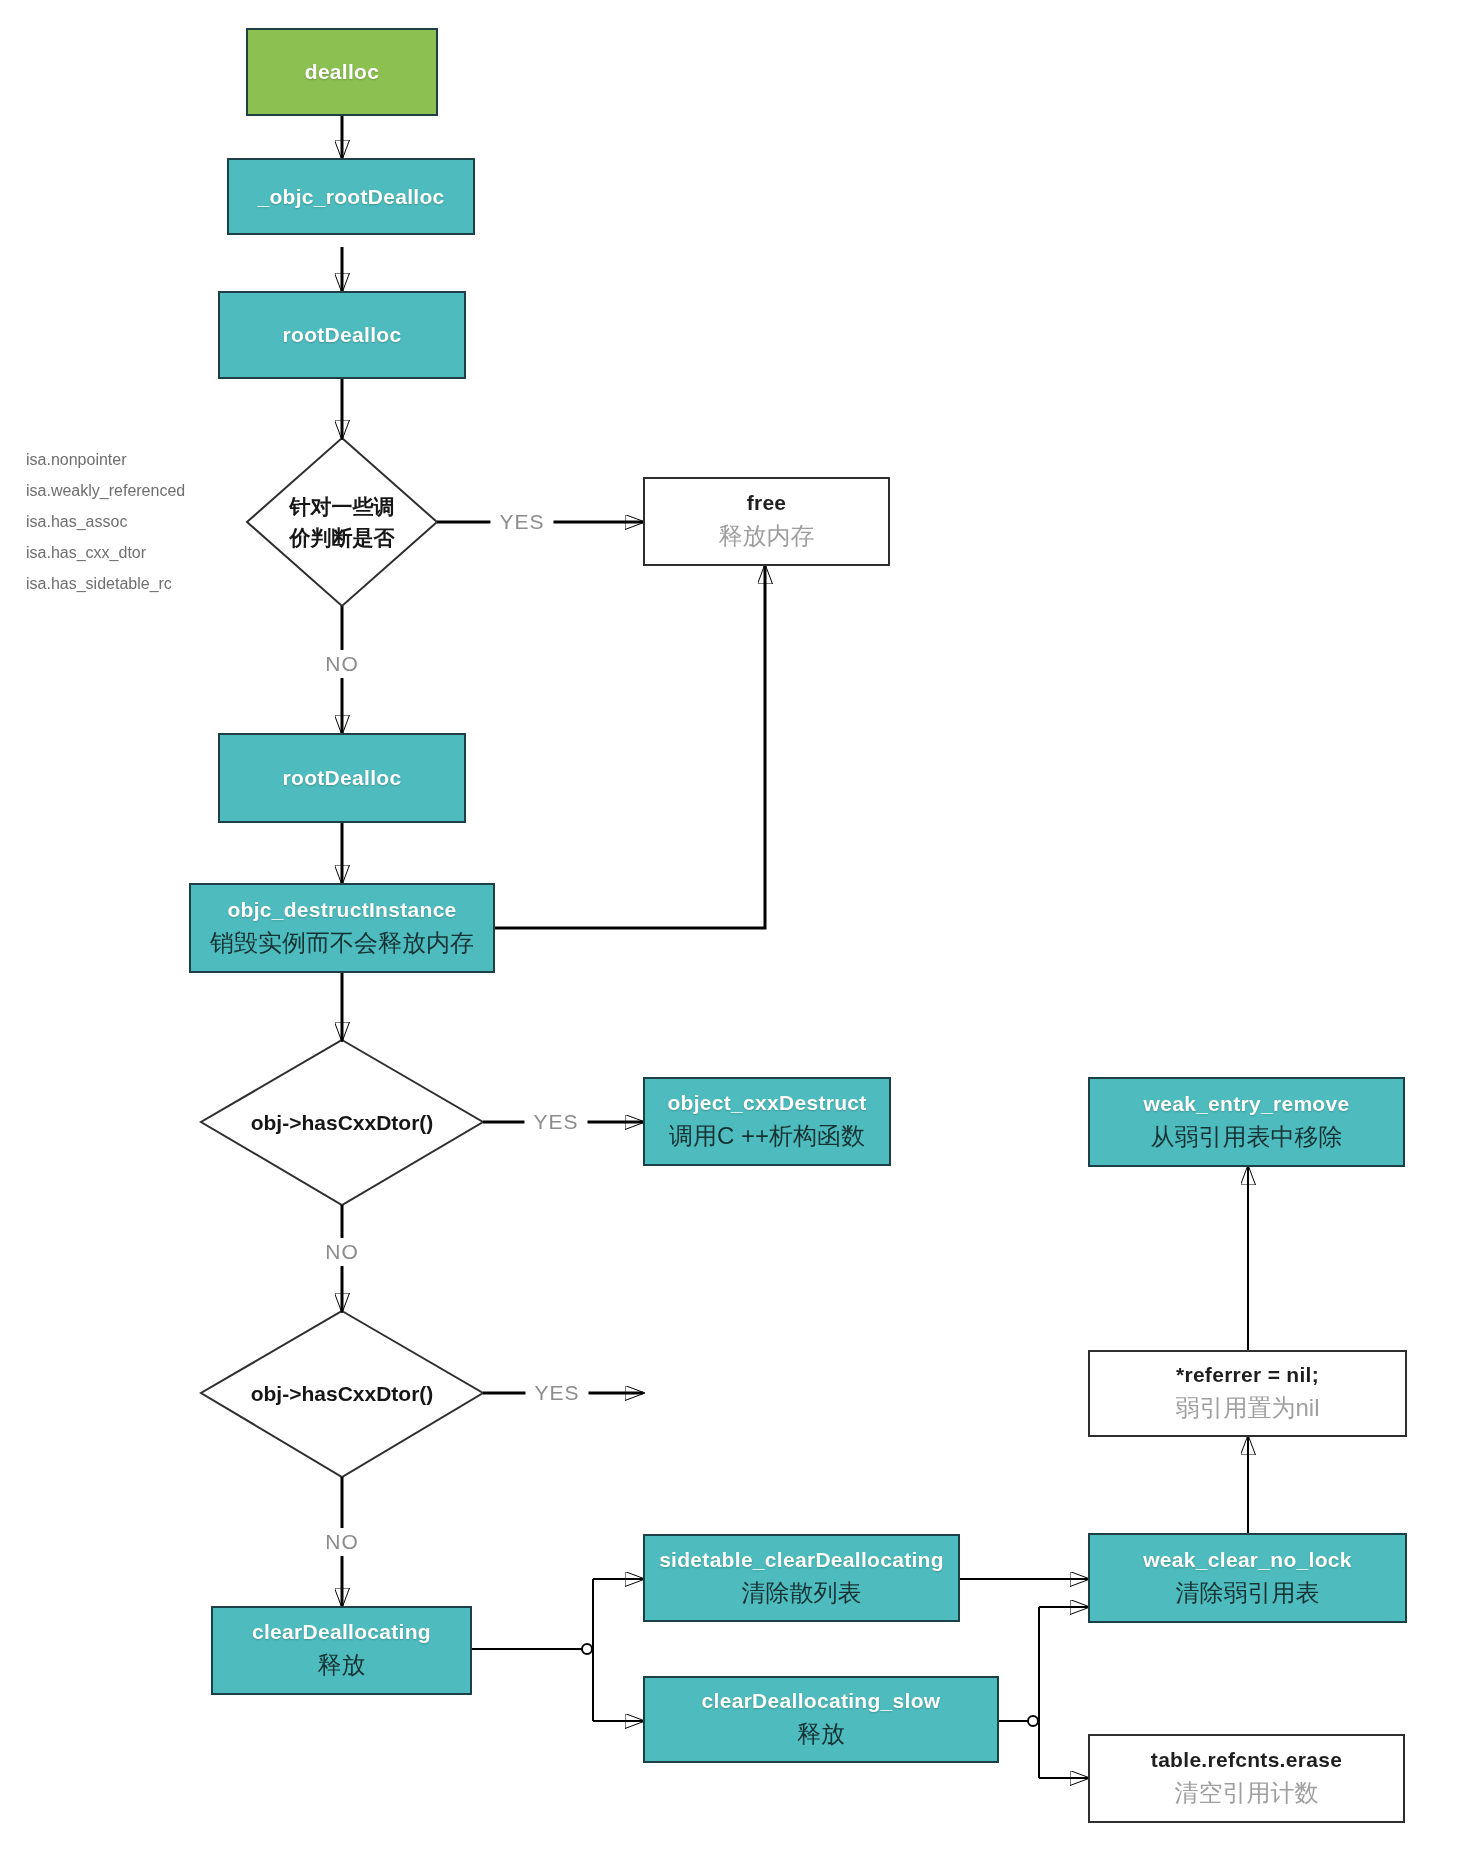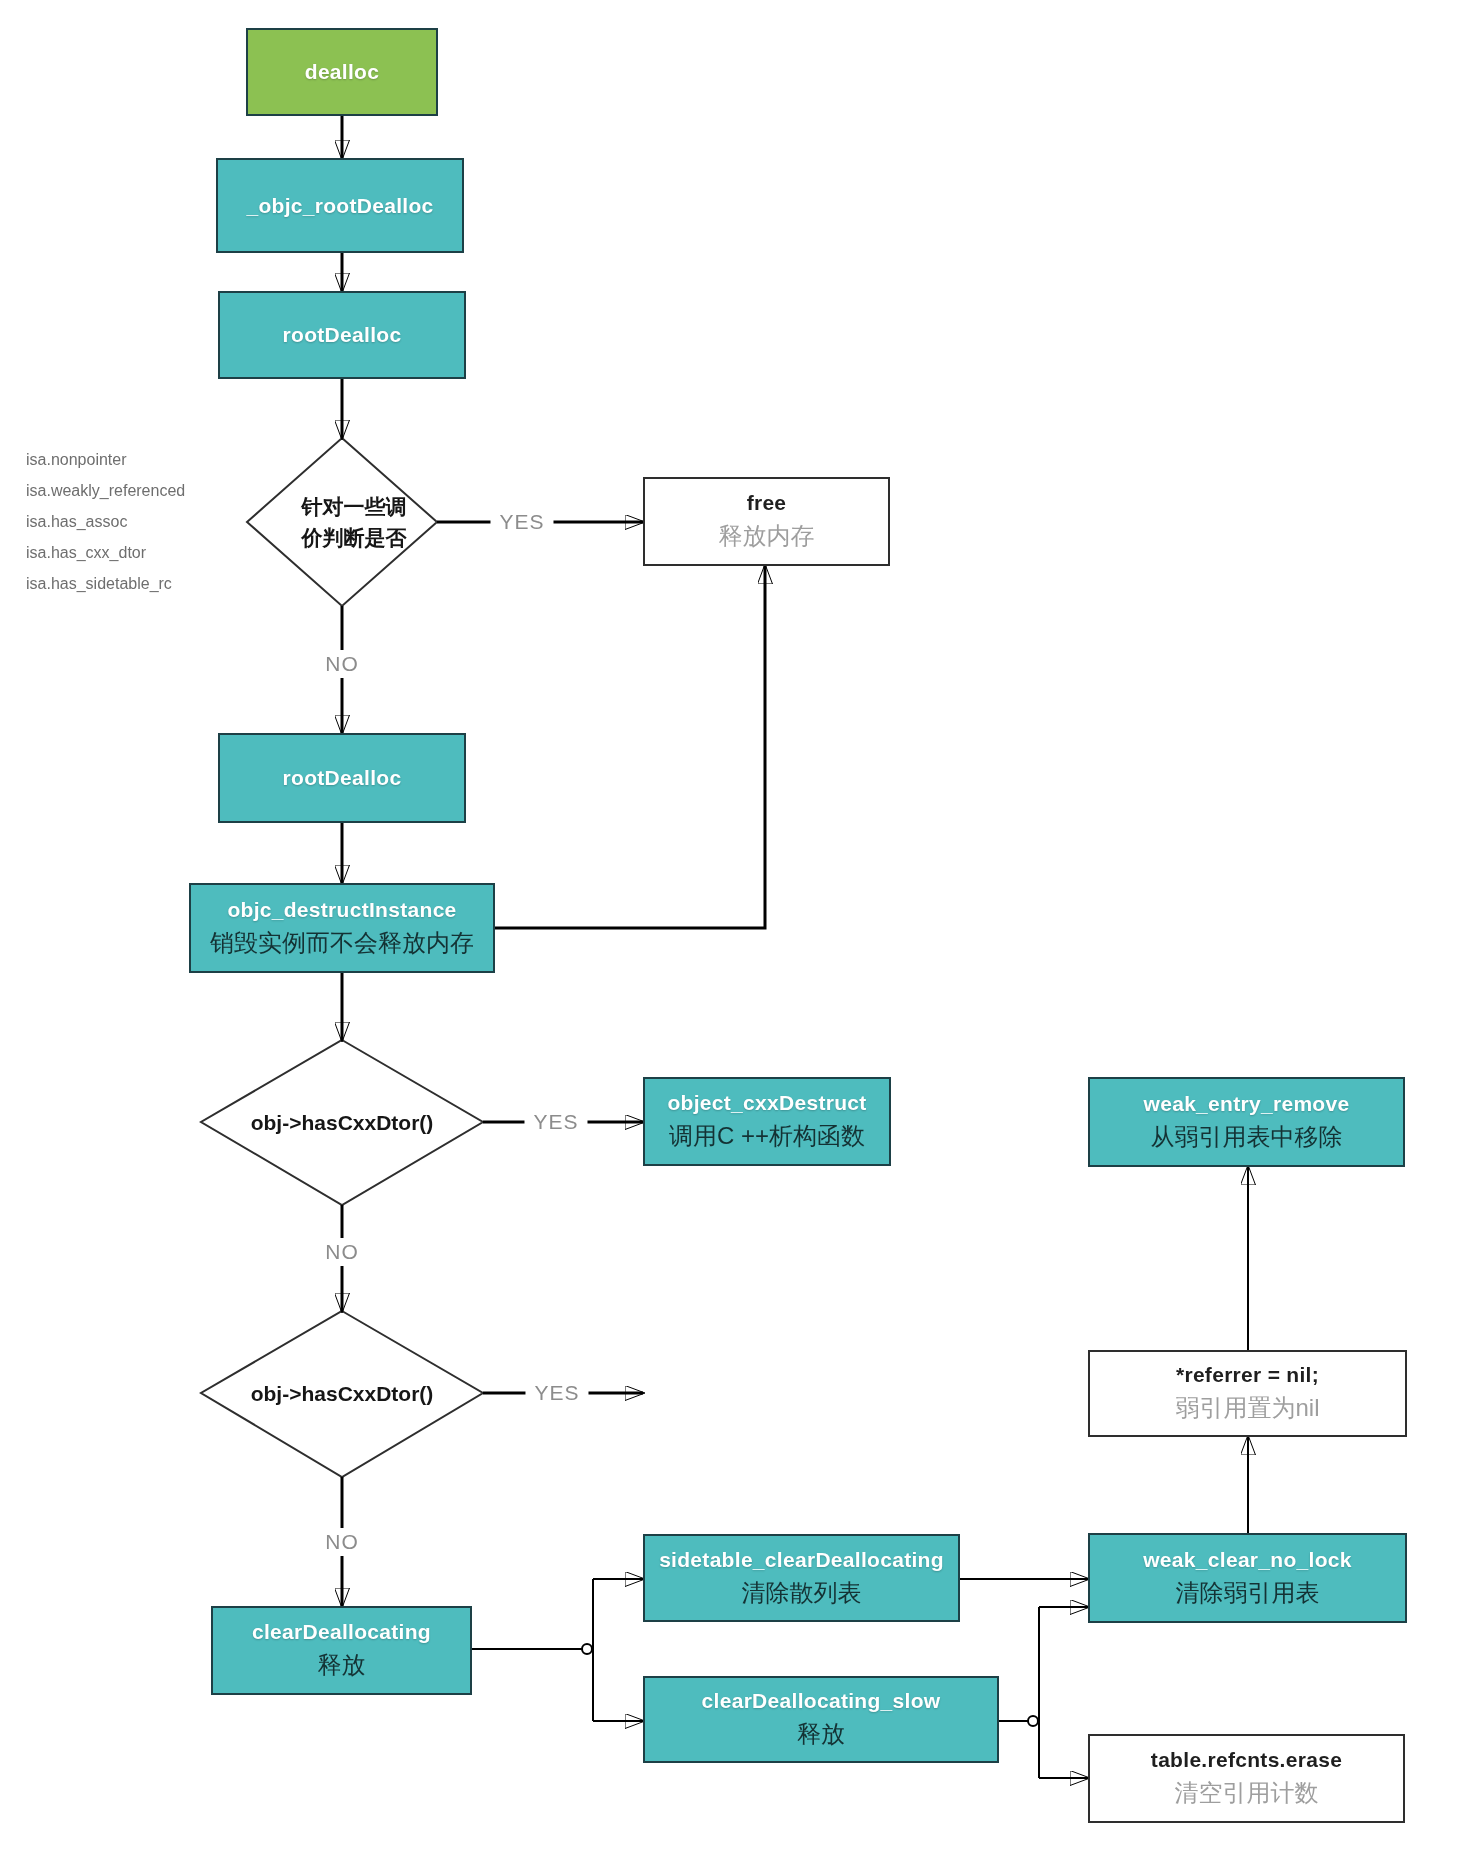--- a/index.html
+++ b/index.html
@@ -93,21 +93,21 @@
       <path d="M1248,1350 L1248,1167" marker-end="url(#ah)"></path>
       <circle class="dot" cx="587" cy="1649" r="5"></circle>
       <circle class="dot" cx="1033" cy="1721" r="5"></circle>
     </g>
   </svg>
 
   <div class="node green" style="left:246px;top:28px;width:192px;height:88px">
     <span class="title">dealloc</span>
   </div>
 
-  <div class="node teal" style="left:216px;top:158px;width:248px;height:95px">
+  <div class="node teal" style="left:227px;top:158px;width:248px;height:77px">
     <span class="title">_objc_rootDealloc</span>
   </div>
 
   <div class="node teal" style="left:218px;top:291px;width:248px;height:88px">
     <span class="title">rootDealloc</span>
   </div>
 
   <div class="node plain" style="left:643px;top:477px;width:247px;height:89px">
     <span class="title">free</span>
     <span class="sub">释放内存</span>
@@ -156,21 +156,21 @@
   <div class="node teal" style="left:1088px;top:1533px;width:319px;height:90px">
     <span class="title">weak_clear_no_lock</span>
     <span class="sub">清除弱引用表</span>
   </div>
 
   <div class="node plain" style="left:1088px;top:1734px;width:317px;height:89px">
     <span class="title">table.refcnts.erase</span>
     <span class="sub">清空引用计数</span>
   </div>
 
-  <div class="dlabel" style="left:354px;top:522px">
+  <div class="dlabel" style="left:342px;top:522px">
     <div>针对一些调</div>
     <div>价判断是否</div>
   </div>
   <div class="dlabel" style="left:342px;top:1122px">obj-&gt;hasCxxDtor()</div>
   <div class="dlabel" style="left:342px;top:1393px">obj-&gt;hasCxxDtor()</div>
 
   <div class="elabel" style="left:522px;top:522px">YES</div>
   <div class="elabel" style="left:342px;top:664px">NO</div>
   <div class="elabel" style="left:556px;top:1122px">YES</div>
   <div class="elabel" style="left:342px;top:1252px">NO</div>

